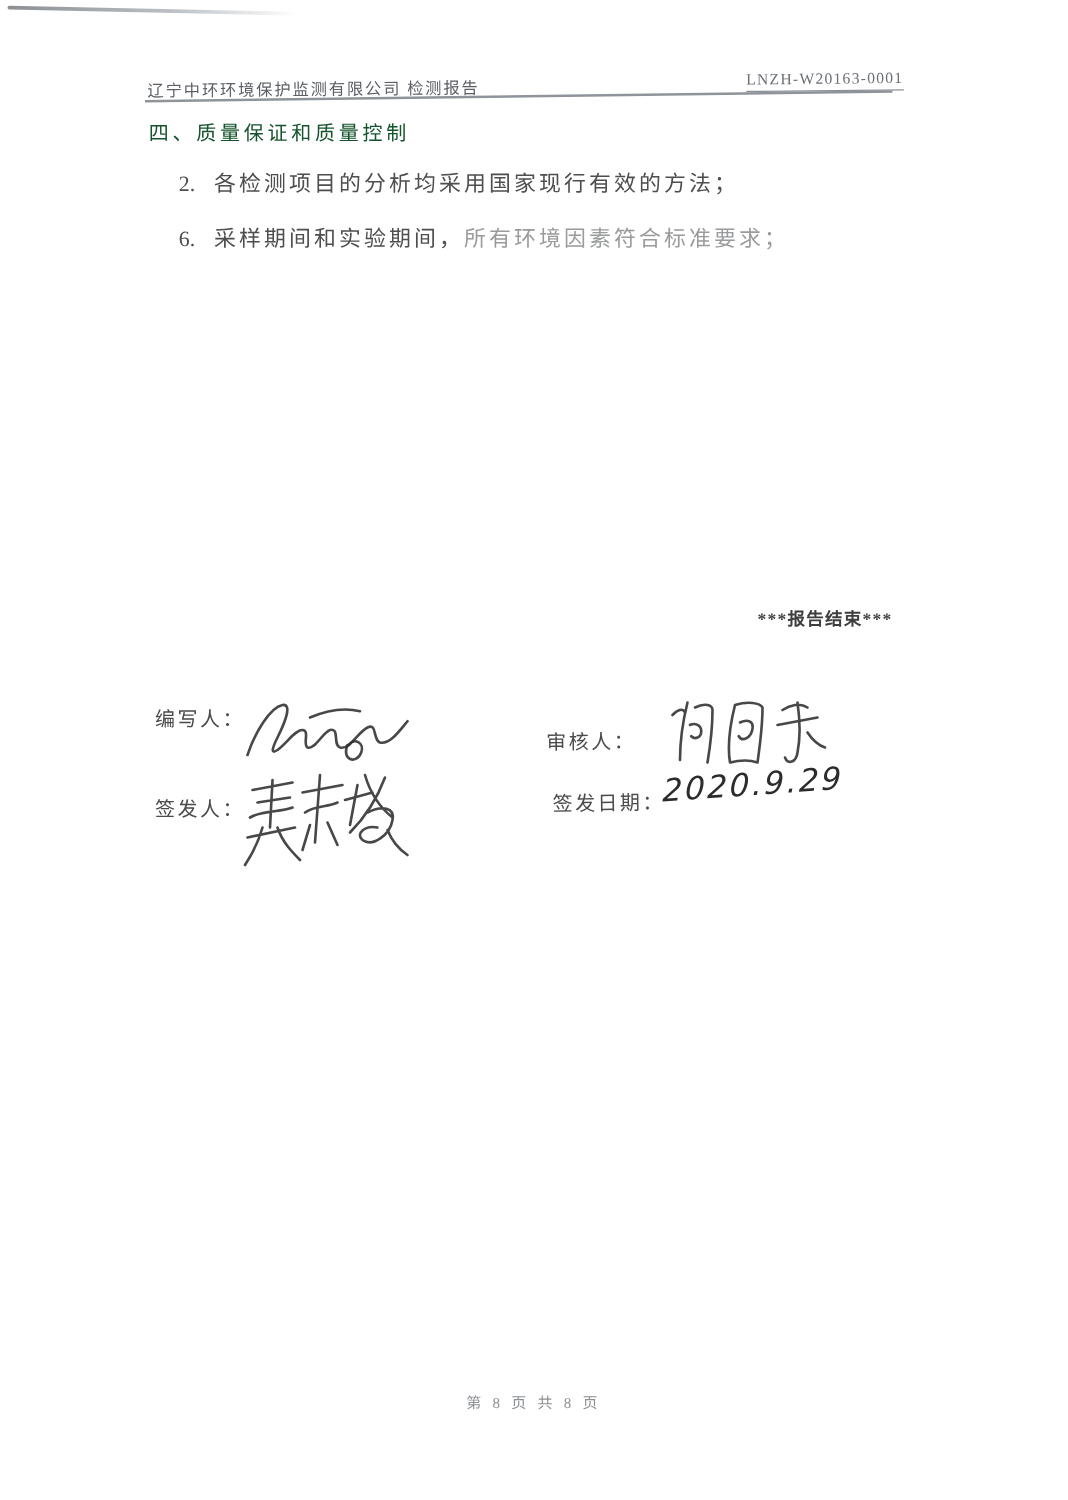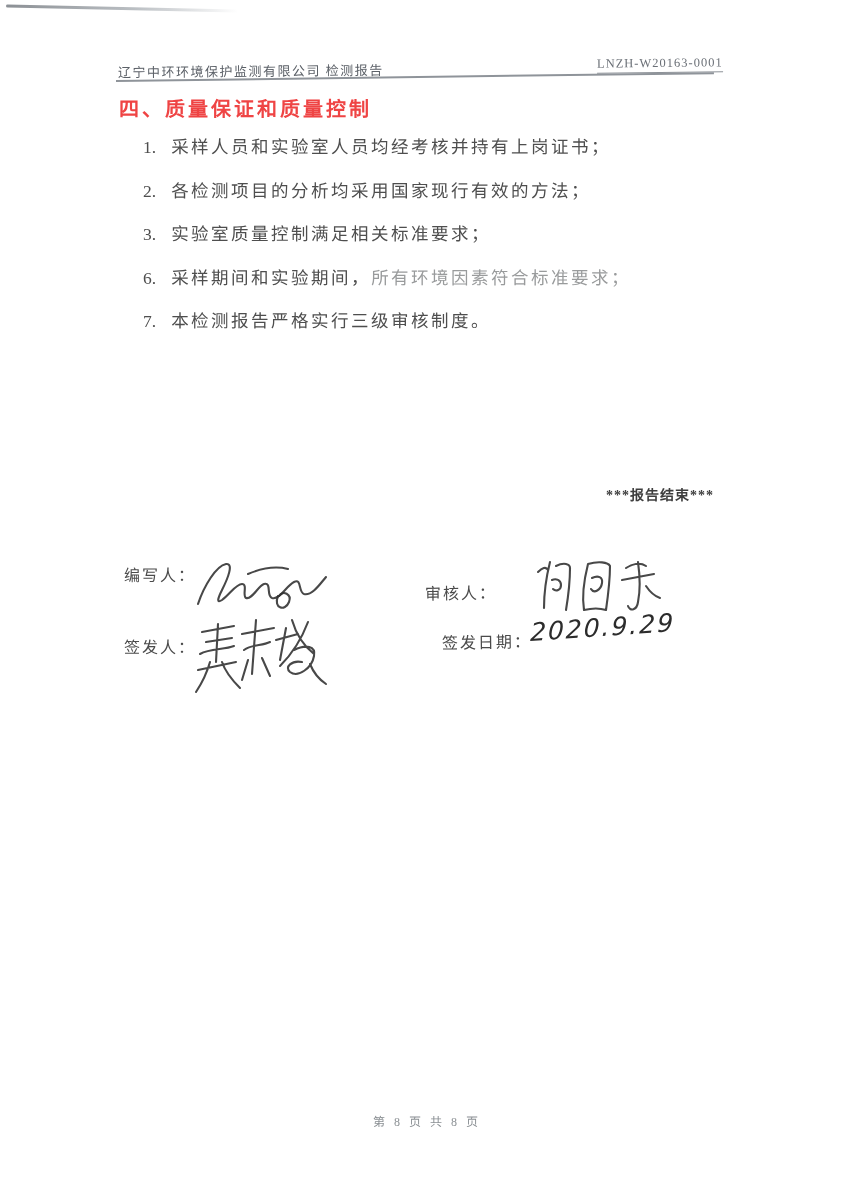--- a/index.html
+++ b/index.html
@@ -24,22 +24,22 @@
     position:absolute; left:597px; top:56px; font-size:12.5px;
     letter-spacing:1px; color:#6b7077; border-bottom:1.5px solid #8d9298;
     padding-bottom:1px; transform:rotate(-0.6deg); white-space:nowrap;
   }
   .hdr-rule {
     position:absolute; left:116px; top:80px; width:598px; height:1.6px;
     background:#8f949a; transform:rotate(-0.75deg); transform-origin:left center;
   }
   
   .sec-title {
-    position:absolute; left:119px; top:93px; font-size:20px; font-weight:bold;
-    letter-spacing:3px; color:#ef4444; white-space:nowrap;
+    position:absolute; left:119px; top:93px; font-size:16px; font-weight:normal;
+    letter-spacing:3px; color:#14532d; white-space:nowrap;
   }
   
   .qlist {
     position:absolute; left:143px; top:126px; width:582px;
     font-size:17.5px; line-height:43.5px; letter-spacing:2.5px; color:#4e4e4e;
   }
   .qrow { min-height:43.5px; }
   .num { letter-spacing:0; margin-right:15px; }
   .cont { display:block; }
   .faint { color:#999b9c;text-align:center; }
@@ -48,21 +48,21 @@
     position:absolute; left:118px; top:484px; width:596px; text-align:right;
     font-size:14px; font-weight:bold; letter-spacing:1px; color:#3e3e3e;
   }
   
   .sig-label {
     position:absolute; font-size:16px; letter-spacing:2px; color:#4b4b4b;
     white-space:nowrap;
   }
   .lbl-writer  { left:124px; top:562px; }
   .lbl-issuer  { left:124px; top:634px; }
-  .lbl-reviewer{ left:425px; top:580px; transform:rotate(-0.6deg); }
+  .lbl-reviewer{ left:437px; top:580px; transform:rotate(-0.6deg); }
   .lbl-date    { left:442px; top:629px; transform:rotate(-0.8deg); }
   .sig-svg { position:absolute; }
   .svg-writer   { left:192px; top:556px; width:140px; height:62px; }
   .svg-issuer   { left:190px; top:612px; width:152px; height:90px; }
   .svg-reviewer { left:528px; top:558px; width:140px; height:58px; }
   .sig-stroke {
     fill:none; stroke:#2f2f2f; stroke-width:2.1; stroke-linecap:round;
     stroke-linejoin:round; opacity:.88;
   }
   .hand-date {
@@ -87,33 +87,24 @@
   <div class="scan-line"></div>
 
   <div class="hdr-company">辽宁中环环境保护监测有限公司 检测报告</div>
   <div class="hdr-code">LNZH-W20163-0001</div>
   <div class="hdr-rule"></div>
 
   <div class="sec-title">四、质量保证和质量控制</div>
 
   <div class="qlist">
     <div class="qrow">
-      <span class="num">1.</span><span>采样人员和实验室人员均经考核并持有上岗证书；</span>
-    </div>
-    <div class="qrow">
       <span class="num">2.</span><span>各检测项目的分析均采用国家现行有效的方法；</span>
     </div>
     <div class="qrow">
-      <span class="num">3.</span><span>实验室质量控制满足相关标准要求；</span>
-    </div>
-    <div class="qrow">
       <span class="num">6.</span><span>采样期间和实验期间，</span><span class="faint">所有环境因素符合标准要求；</span>
-    </div>
-    <div class="qrow">
-      <span class="num">7.</span><span>本检测报告严格实行三级审核制度。</span>
     </div>
   </div>
 
   <div class="end-marker">***报告结束***</div>
 
   <div class="sig-label lbl-writer">编写人：</div>
   <div class="sig-label lbl-issuer">签发人：</div>
   <div class="sig-label lbl-reviewer">审核人：</div>
   <div class="sig-label lbl-date">签发日期：</div>
 

